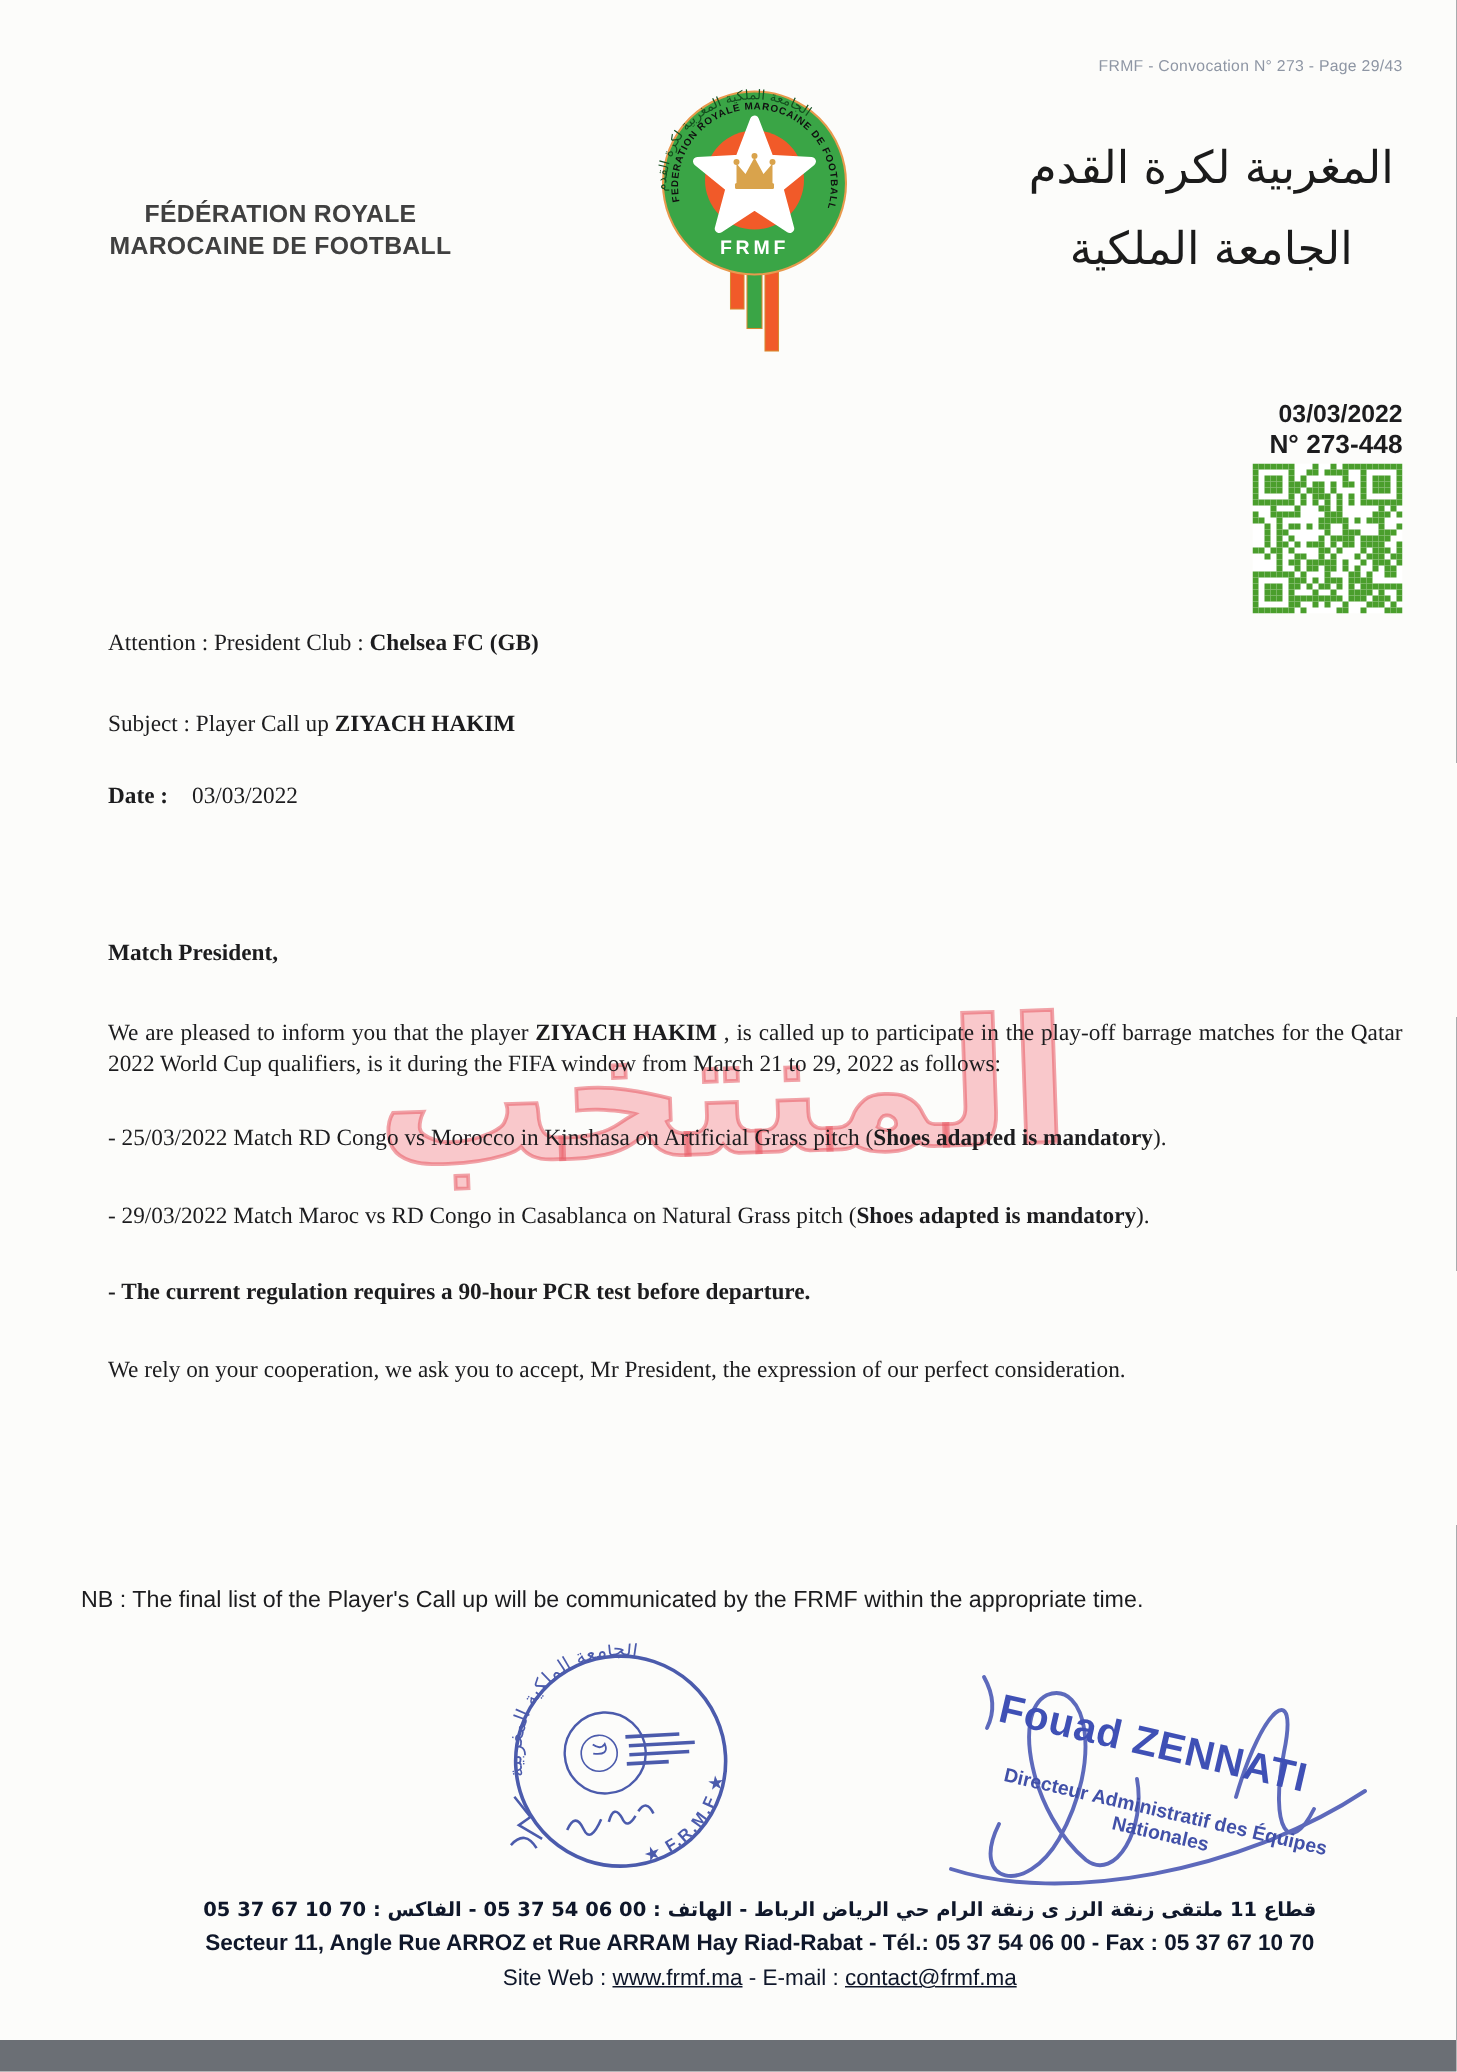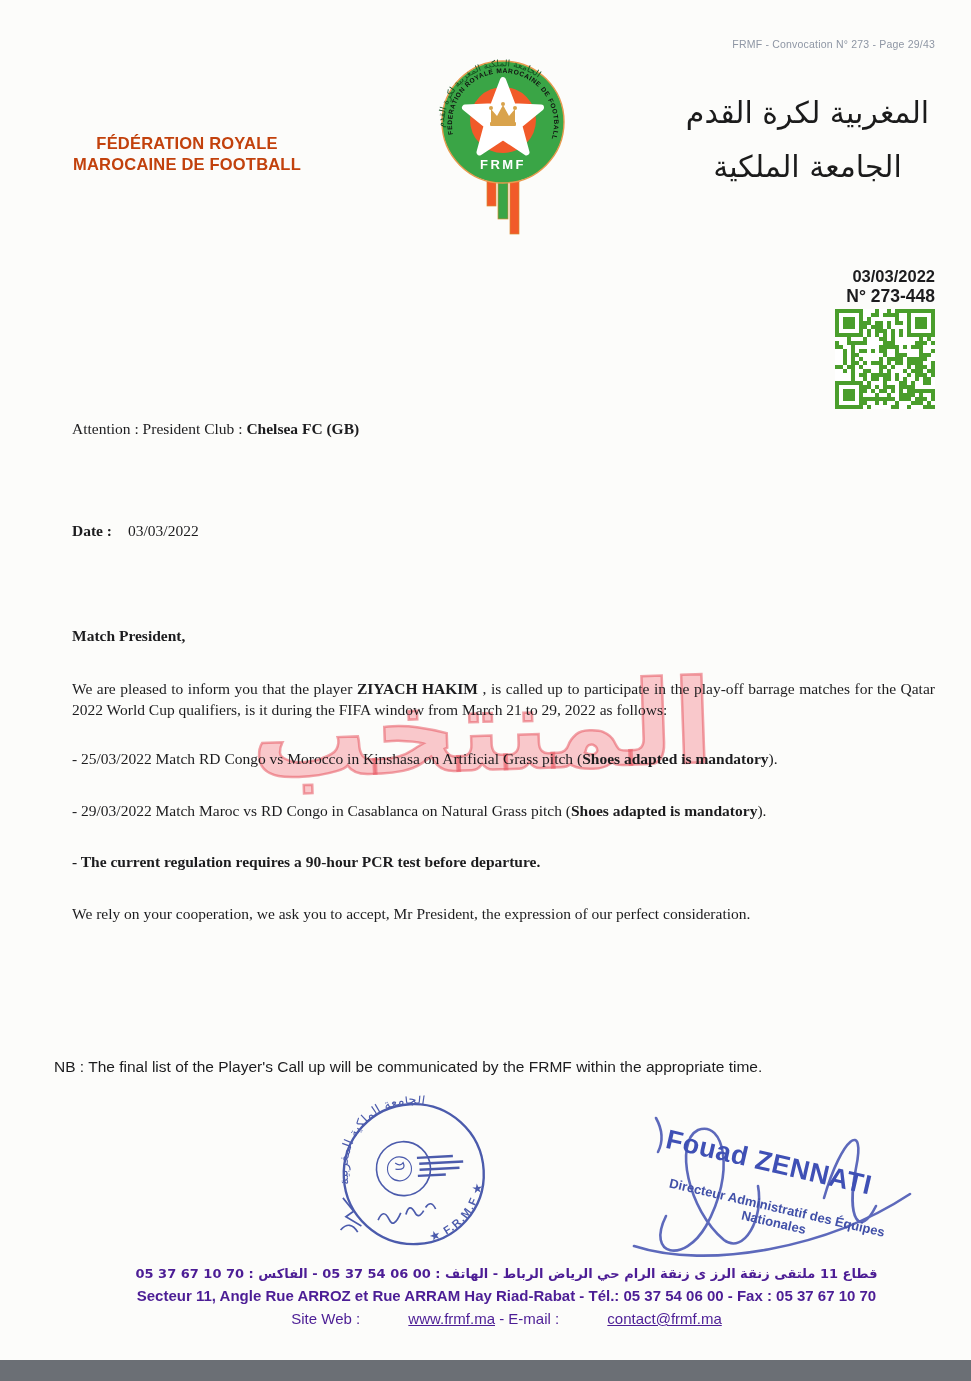--- a/index.html
+++ b/index.html
@@ -5,21 +5,21 @@
   html,body{margin:0;padding:0;background:#6b6f75;}
   .page{
     position:relative;width:971px;height:1360px;margin:0 auto;
     background:#fcfcfa;overflow:hidden;
     font-family:"Liberation Sans", sans-serif;color:#1c1c1e;
   }
   
   .doc-ref{position:absolute;top:38px;right:36px;font-size:10.5px;color:#8e96a4;letter-spacing:.2px;}
   
   .org-name{position:absolute;left:58px;top:133px;width:258px;text-align:center;
-    font-weight:bold;font-size:16.5px;line-height:21px;color:#c2410c;letter-spacing:.2px;}
+    font-weight:bold;font-size:16.5px;line-height:21px;color:#404040;letter-spacing:.2px;}
   
   .org-arabic{position:absolute;left:655px;top:86px;width:305px;text-align:center;
     font-family:"DejaVu Sans", sans-serif;font-size:30px;line-height:54px;color:#1b1b1b;}
   
   .logo-wrap{position:absolute;left:423px;top:56px;width:160px;height:195px;}
   
   .ref-block{position:absolute;right:36px;top:266px;text-align:right;line-height:20px;}
   .ref-date{font-size:16.5px;font-weight:600;}
   .ref-number{font-size:17.5px;font-weight:bold;}
   .qr-wrap{position:absolute;right:36px;top:309px;width:100px;height:100px;}
@@ -42,26 +42,26 @@
   
   .stamp-wrap{position:absolute;left:326px;top:1096px;width:180px;height:165px;transform:rotate(-3deg);opacity:.92;}
   
   .sig-wrap{position:absolute;left:628px;top:1098px;width:305px;height:170px;}
   .sig-svg{position:absolute;left:0;top:0;}
   .sig-name{position:absolute;left:42px;top:26px;transform:rotate(13deg);transform-origin:left top;
     font-weight:bold;font-size:27px;letter-spacing:.5px;color:#3f50b5;white-space:nowrap;}
   .sig-title{position:absolute;left:28px;top:74px;width:252px;transform:rotate(13deg);transform-origin:left top;
     font-weight:bold;font-size:13px;line-height:15px;color:#4150a8;text-align:center;}
   
-  .footer{position:absolute;left:0;right:0;top:1264px;text-align:center;padding-left:42px;color:#4c1d95;z-index:2;}
+  .footer{position:absolute;left:0;right:0;top:1264px;text-align:center;padding-left:42px;color:#0f172a;z-index:2;}
   .footer-ar{font-family:"DejaVu Sans", sans-serif;direction:rtl;font-size:13px;font-weight:600;line-height:19px;}
   .footer-ar bdo, .footer-num{direction:ltr;unicode-bidi:embed;}
   .footer-fr{font-size:15px;font-weight:bold;line-height:21px;margin-top:2px;}
   .footer-web{font-size:15px;line-height:21px;margin-top:2px;}
-  .u{text-decoration:underline;margin-left:44px;}
+  .u{text-decoration:underline;}
 </style>
 </head>
 <body>
 
 <div class="page">
 
   <div class="doc-ref">FRMF - Convocation N° 273 - Page 29/43</div>
 
   <div class="org-name">
     <div>FÉDÉRATION ROYALE</div>
@@ -454,20 +454,23 @@
         </g>
     </svg>
   </div>
 
   <div class="watermark">المنتخب</div>
 
   <div class="line" style="top:418px;">
     <span>Attention : President Club : </span><span class="b">Chelsea FC (GB)</span>
   </div>
 
+  <div class="line" style="top:472px;">
+    <span>Subject : Player Call up </span><span class="b">ZIYACH HAKIM</span>
+  </div>
 
   <div class="line" style="top:520px;">
     <span class="b">Date :</span><span class="gap"></span><span>03/03/2022</span>
   </div>
 
   <div class="line b" style="top:625px;">Match President,</div>
 
   <div class="line justify" style="top:678px;">
     <span>We are pleased to inform you that the player </span><span class="b">ZIYACH HAKIM</span><span> , is called up to participate in the play-off barrage matches for the Qatar 2022 World Cup qualifiers, is it during the FIFA window from March 21 to 29, 2022 as follows:</span>
   </div>

